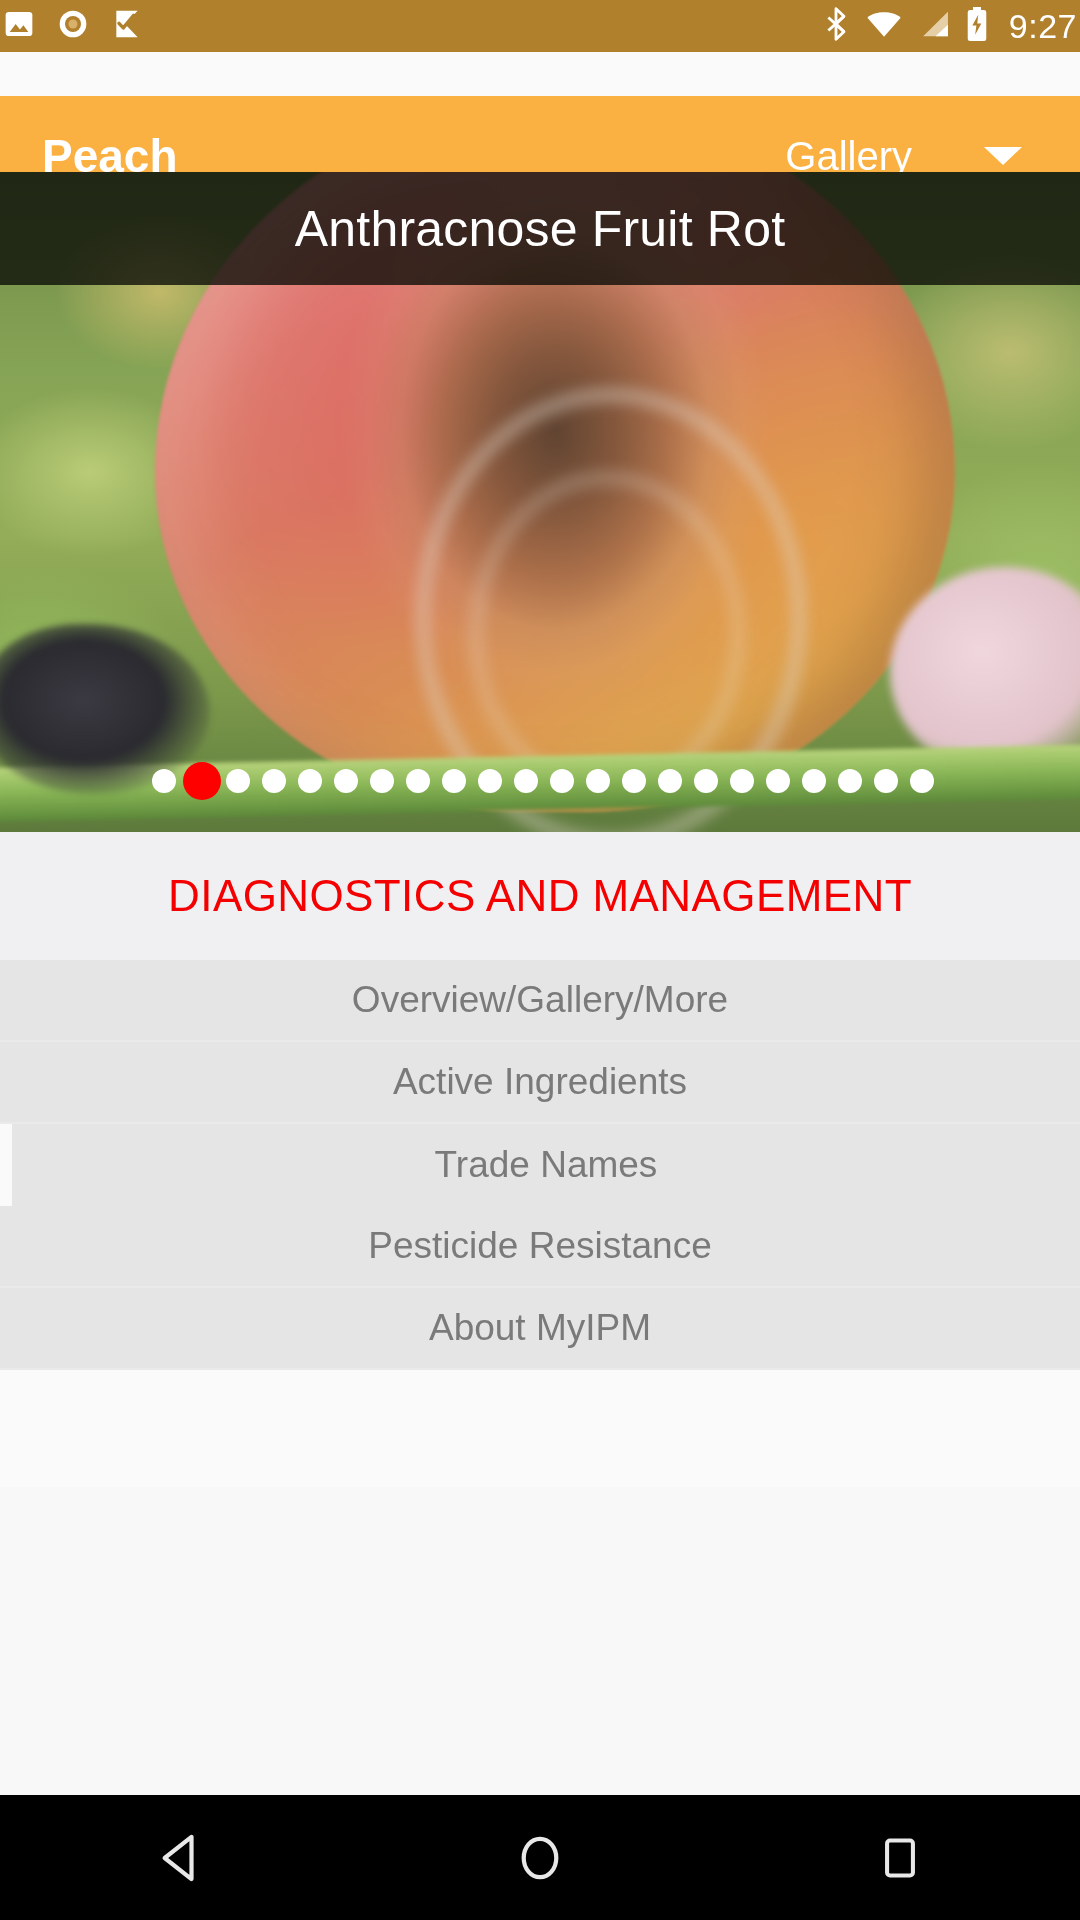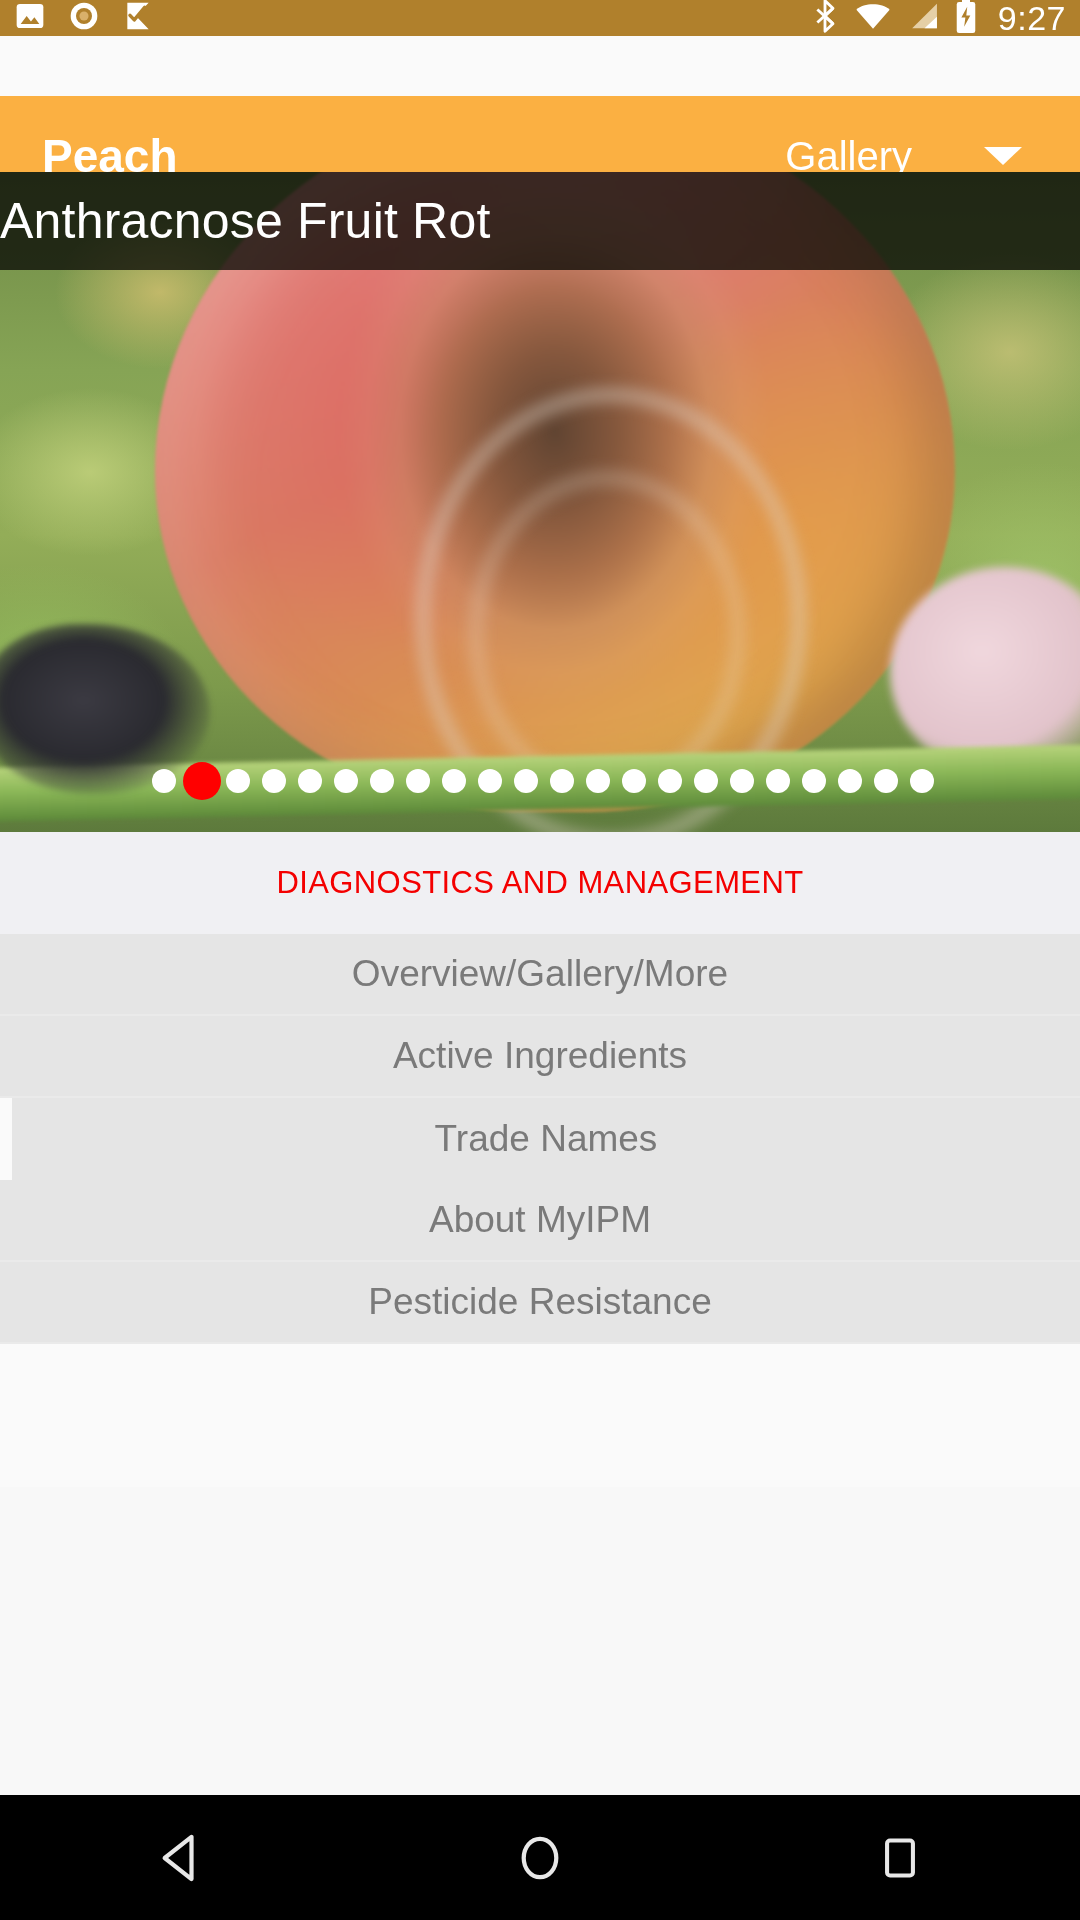--- a/index.html
+++ b/index.html
@@ -16,26 +16,26 @@
     height: 1920px;
     overflow: hidden;
     background: #fafafa;
   }
 
   
   #status-bar {
     position: absolute;
     left: 0; top: 0;
     width: 1080px;
-    height: 36px;
+    height: 52px;
     background: #b0802c;
     display: flex;
     align-items: center;
     justify-content: space-between;
-    padding: 0 14px;
+    padding: 0 3px;
     box-sizing: border-box;
   }
   .sb-left, .sb-right {
     display: flex;
     align-items: center;
   }
   .sb-left { gap: 22px; }
   .sb-right { gap: 14px; }
   .sb-icon { display: block; }
   #status-clock {
@@ -181,25 +181,25 @@
     height: 210px;
     border-radius: 50%;
     background: radial-gradient(ellipse at 40% 40%, #f0d7dd 0%, #e2c3cb 55%, rgba(220,190,198,0) 80%);
     filter: blur(4px);
   }
   
   #hero-title-band {
     position: absolute;
     left: 0; top: 0;
     width: 1080px;
-    height: 98px;
+    height: 113px;
     background: rgba(10,11,6,.78);
     display: flex;
     align-items: center;
-    justify-content: flex-start;
+    justify-content: center;
   }
   #hero-title {
     color: #ffffff;
     font-size: 50px;
     font-weight: 400;
     letter-spacing: 0.2px;
     text-align: center;
   }
   
   #carousel-dots {
@@ -230,27 +230,27 @@
   }
 
   
   #menu-list {
     position: absolute;
     left: 0; top: 832px;
     width: 1080px;
     background: #fafafa;
   }
   .section-header {
-    height: 102px;
+    height: 128px;
     background: #f0f0f3;
     display: flex;
     align-items: center;
     justify-content: center;
     color: #f40000;
-    font-size: 31px;
+    font-size: 44px;
     font-weight: 500;
     letter-spacing: 0.4px;
   }
   .menu-item {
     height: 82px;
     background: #e5e5e5;
     display: flex;
     align-items: center;
     justify-content: center;
     color: #7a7a7a;
@@ -390,22 +390,22 @@
         <span class="dot"></span>
         <span class="dot"></span>
       </div>
   </div>
 
   <div id="menu-list">
       <div class="section-header">DIAGNOSTICS AND MANAGEMENT</div>
       <div class="menu-item">Overview/Gallery/More</div>
       <div class="menu-item">Active Ingredients</div>
       <div class="menu-item no-rule">Trade Names</div>
+      <div class="menu-item">Pesticide Resistance</div>
       <div class="menu-item">About MyIPM</div>
-      <div class="menu-item">Pesticide Resistance</div>
     </div>
   <div id="list-filler"></div>
 
   <div id="nav-bar">
     <div class="nav-btn">
       <svg width="46" height="50" viewBox="0 0 24 26">
         <path d="M18 2 L18 24 L4 13 Z" fill="none" stroke="#e8e8e8" stroke-width="2.2" stroke-linejoin="round"></path>
       </svg>
     </div>
     <div class="nav-btn">

